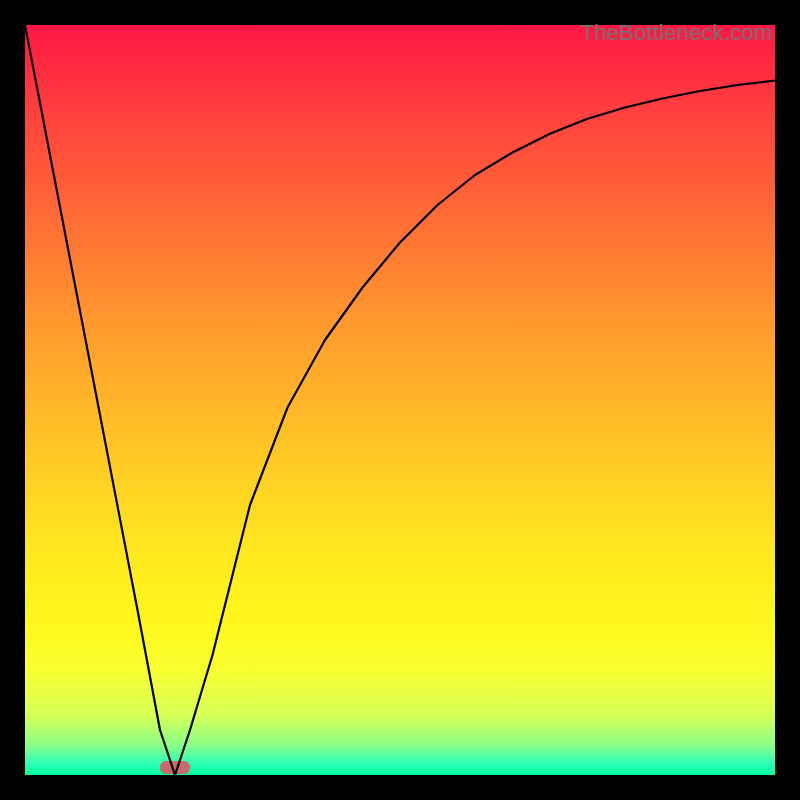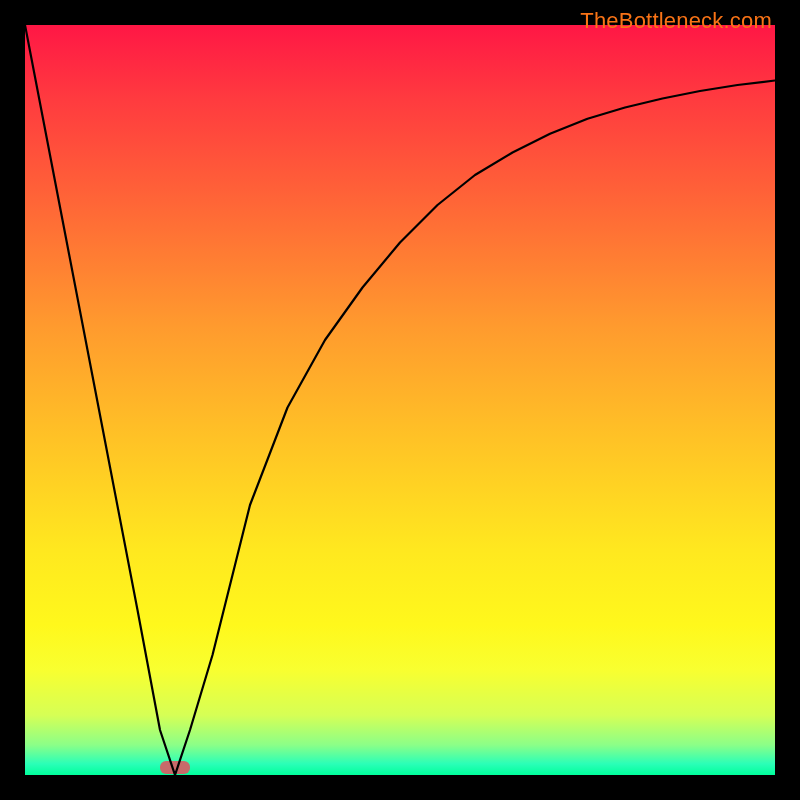--- a/index.html
+++ b/index.html
@@ -21,23 +21,23 @@
   }
   .plot {
     position: absolute;
     left: 0;
     top: 0;
     width: 750px;
     height: 750px;
   }
   .watermark {
     position: absolute;
-    top: 8px;
+    top: 20px;
     right: 28px;
-    color: #f97316;
+    color: #737373;
     font-size: 22px;
     font-weight: 500;
     letter-spacing: 0.2px;
     font-family: Arial, Helvetica, sans-serif;
   }
 </style>
 </head>
 <body>
 
 <div class="frame">

